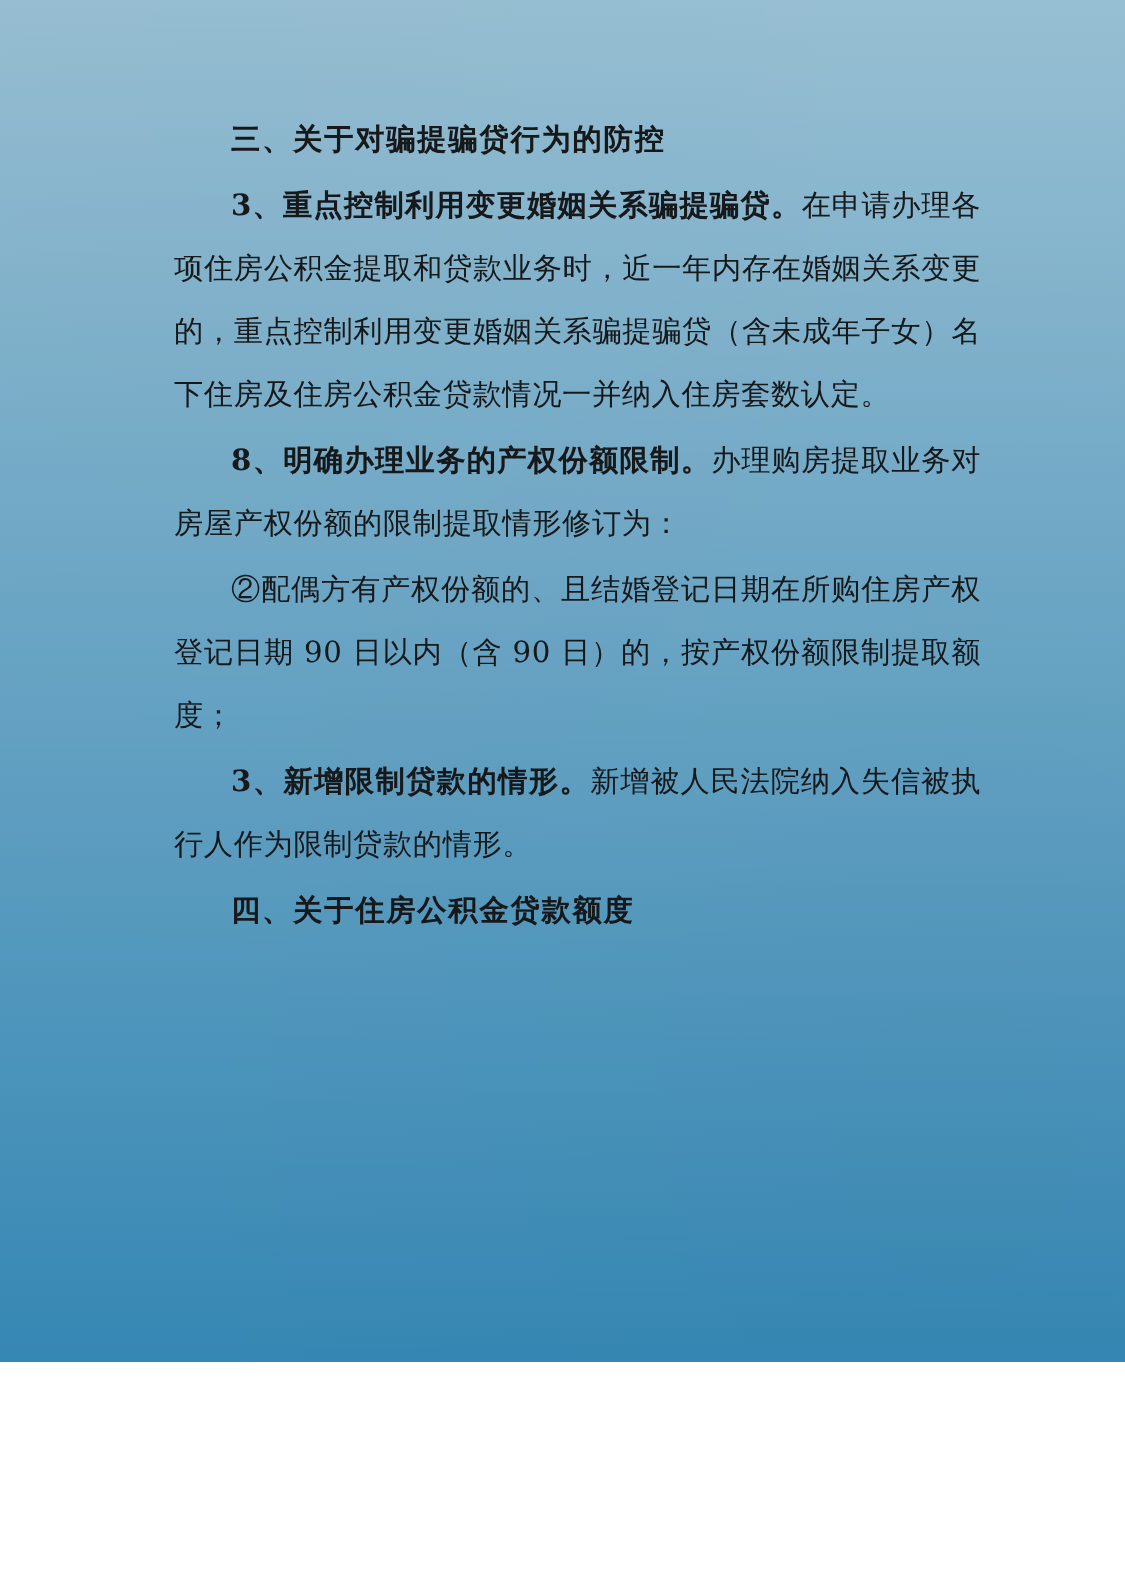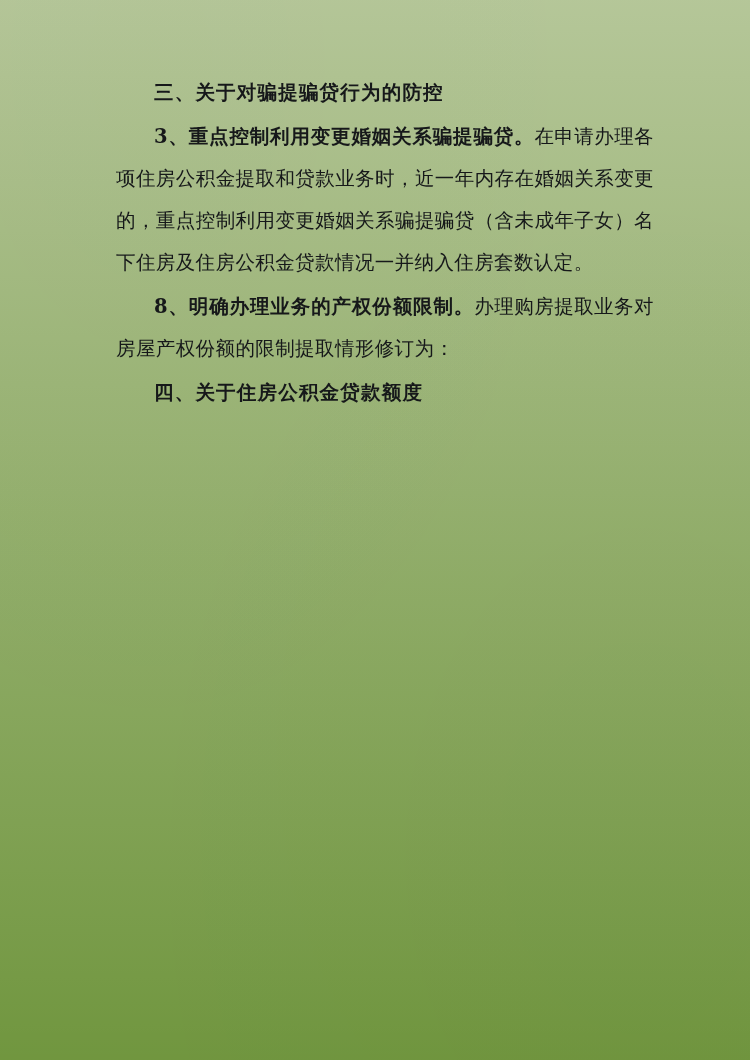--- a/index.html
+++ b/index.html
@@ -10,22 +10,22 @@
     width: 750px;
     height: 1060px;
     background: #ffffff;
     font-family: "DejaVu Serif", "Liberation Serif", serif;
     color: #1a1a1a;
     overflow: hidden;
   }
   .page {
     position: relative;
     width: 750px;
-    height: 1060px;
-    background: #4d7c0f;
+    height: 908px;
+    background: #0369a1;
     box-sizing: border-box;
     padding: 72px 96px 40px 116px;
   }
   
   .page::before {
     content: "";
     position: absolute;
     left: 0; top: 0; right: 0; bottom: 0;
     background:
       radial-gradient(ellipse at 20% 10%, rgba(0,0,0,0.012), rgba(0,0,0,0) 60%),
@@ -65,20 +65,22 @@
 <div class="page">
   <div class="body-text">
 
     <p class="heading">三、关于对骗提骗贷行为的防控</p>
 
     <p class="indent"><span class="lead">3、重点控制利用变更婚姻关系骗提骗贷。</span><span>在申请办理各项住房公积金提取和贷款业务时，近一年内存在婚姻关系变更的，重点控制利用变更婚姻关系骗提骗贷（含未成年子女）名下住房及住房公积金贷款情况一并纳入住房套数认定。</span></p>
 
     <p class="indent"><span class="lead">8、明确办理业务的产权份额限制。</span><span>办理购房提取业务对房屋产权份额的限制提取情形修订为：</span></p>
 
 
+    <p class="indent"><span>②配偶方有产权份额的、且结婚登记日期在所购住房产权登记日期 90 日以内（含 90 日）的，按产权份额限制提取额度；</span></p>
 
 
+    <p class="indent"><span class="lead">3、新增限制贷款的情形。</span><span>新增被人民法院纳入失信被执行人作为限制贷款的情形。</span></p>
 
     <p class="heading">四、关于住房公积金贷款额度</p>
 
 
   </div>
 </div>
 
 </body></html>

